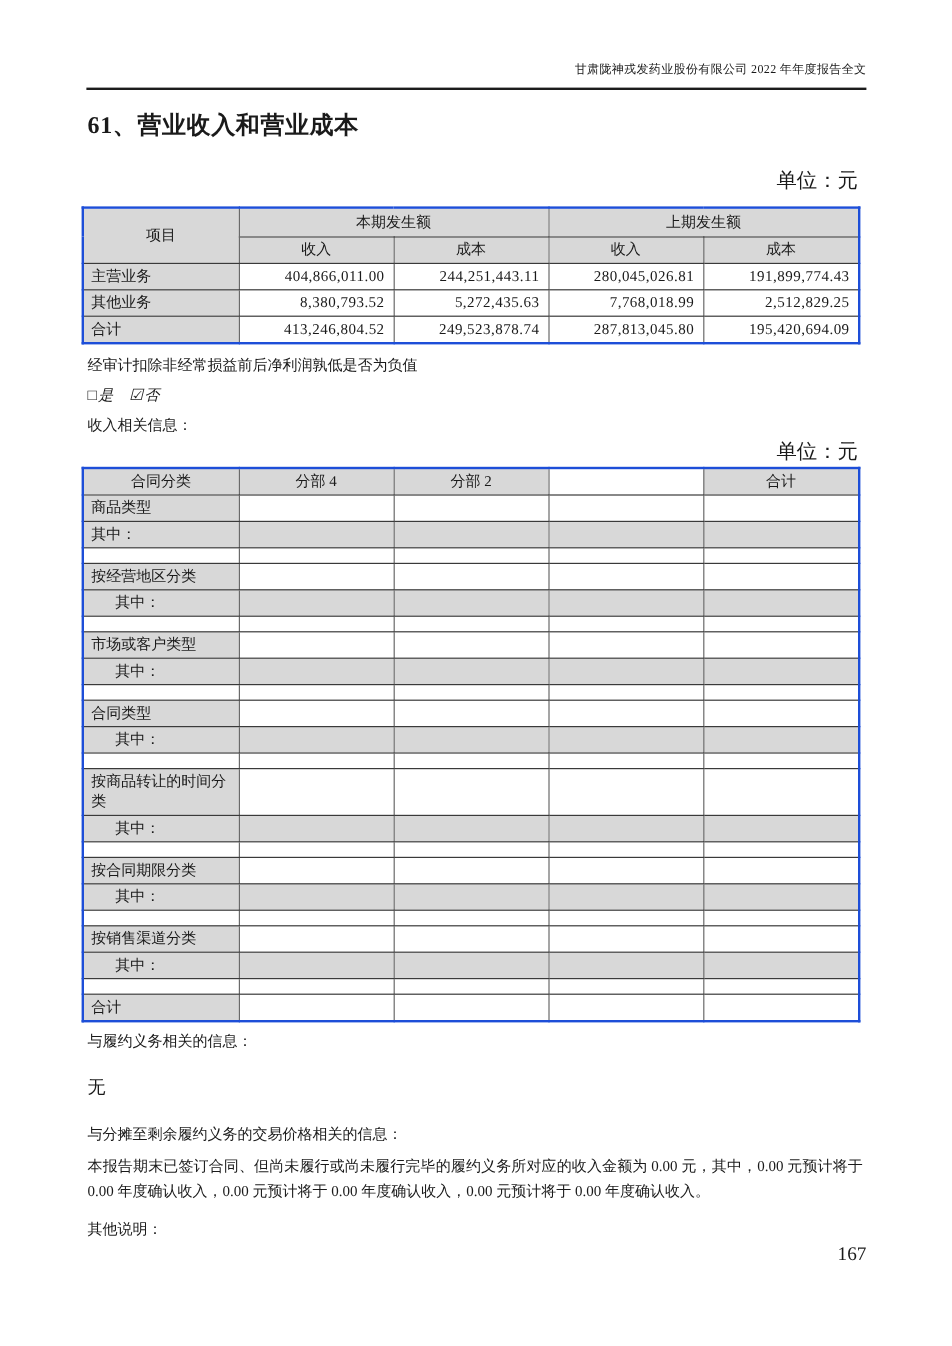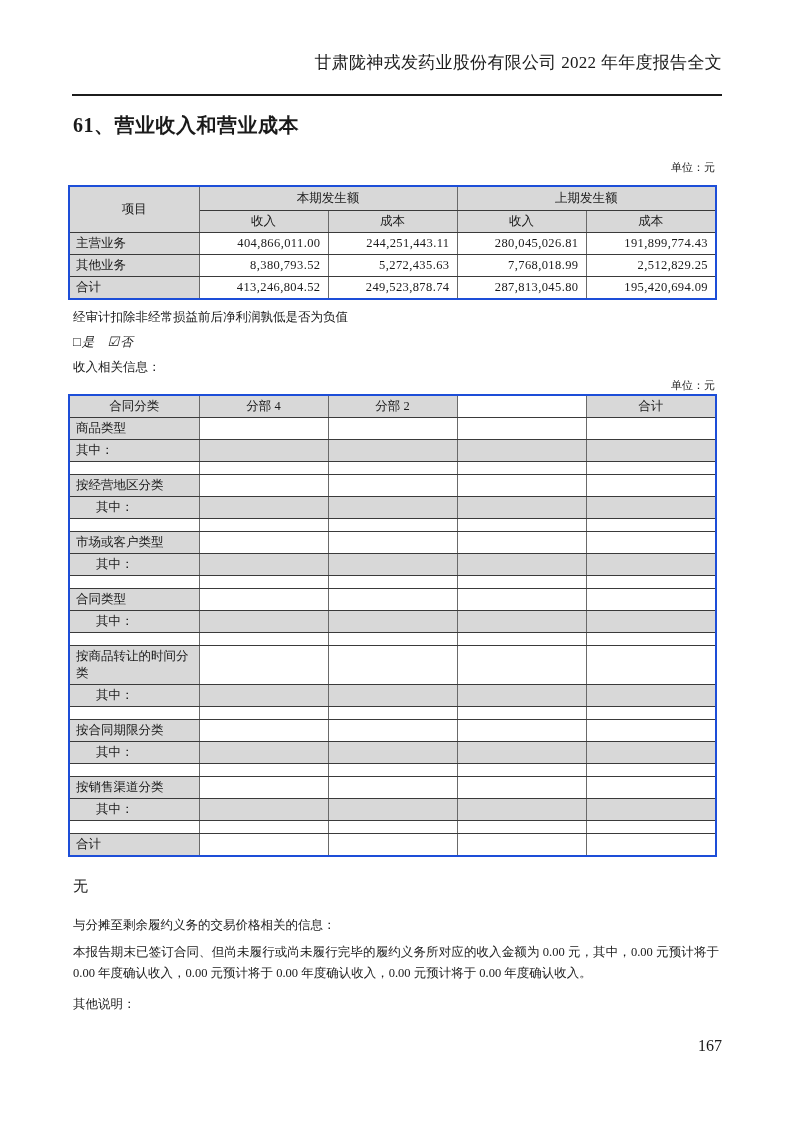--- a/index.html
+++ b/index.html
@@ -15,37 +15,37 @@
     width:793px;height:1122px;
     background:#fff;
     color:var(--text);
     font-family:"Liberation Serif","DejaVu Serif",serif;
     font-size:12.5px;
     overflow:hidden;
   }
   .doc-header{
     margin:0 71px 11px 72px;
     padding-top:51px;
-    padding-bottom:20px;
+    padding-bottom:8px;
     text-align:right;
-    font-size:17px;
+    font-size:10px;
     border-bottom:2.5px solid #1c1c1c;
     letter-spacing:.3px;
   }
   .content{margin:0 71px 0 68px;}
   .section-title{
     margin:16px 0 0 5px;
     font-size:20px;
     font-weight:bold;
     letter-spacing:.5px;
   }
   .unit-line{
     text-align:right;
     padding-right:7px;
-    font-size:11px;
+    font-size:17px;
     font-family:Liberation Serif, serif;
   }
   .unit-line.first{margin-top:21px;}
   .unit-line.second{margin-top:2px;}
   table{
     border-collapse:collapse;
     table-layout:fixed;
     width:647px;
     font-size:12.5px;
   }
@@ -336,20 +336,21 @@
           <tr class="r-total">
             <td class="label-cell">合计</td>
             <td class="empty-cell"></td>
             <td class="empty-cell"></td>
             <td class="empty-cell"></td>
             <td class="empty-cell"></td>
           </tr>
         </tbody>
     </table>
 
+    <p class="obligation-label">与履约义务相关的信息：</p>
 
     <p class="none-text">无</p>
 
     <p class="allocation-label">与分摊至剩余履约义务的交易价格相关的信息：</p>
 
     <p class="allocation-para">本报告期末已签订合同、但尚未履行或尚未履行完毕的履约义务所对应的收入金额为 0.00 元，其中，0.00 元预计将于 0.00 年度确认收入，0.00 元预计将于 0.00 年度确认收入，0.00 元预计将于 0.00 年度确认收入。</p>
 
     <p class="other-label">其他说明：</p>
 
   </div>

